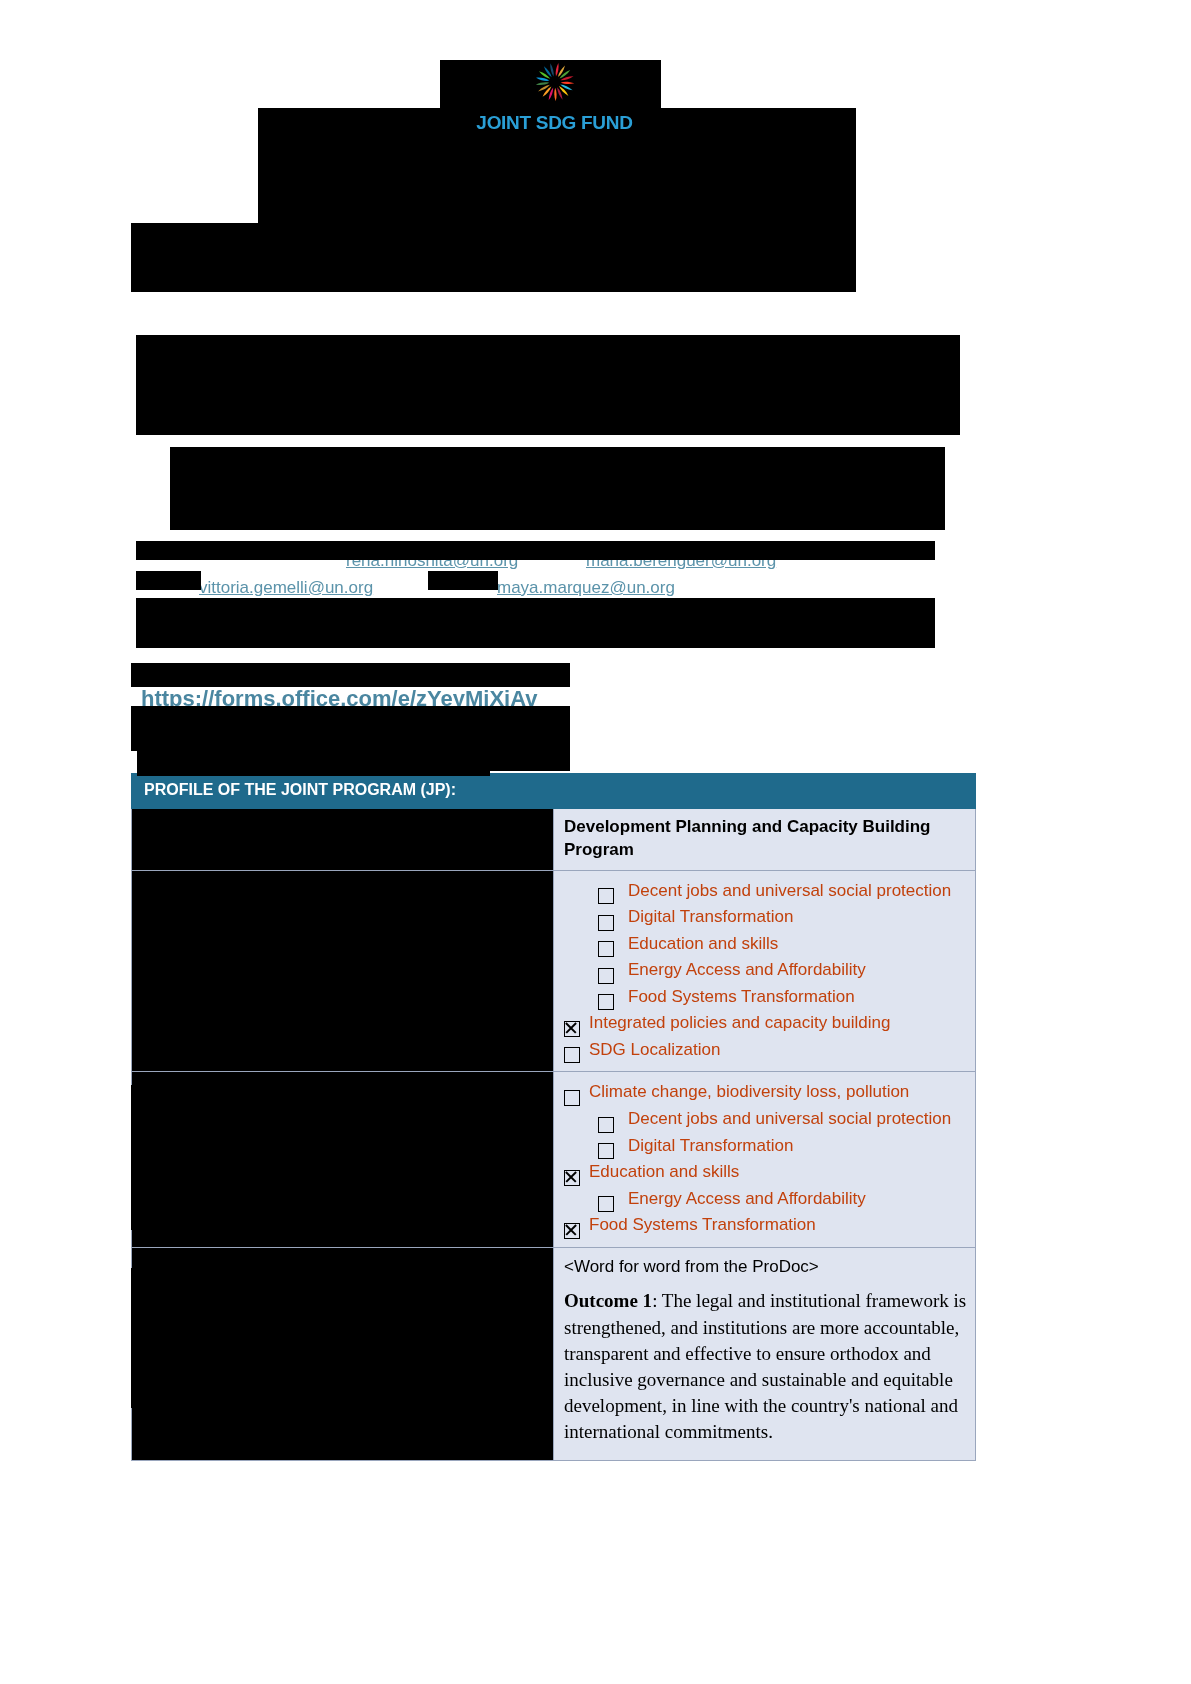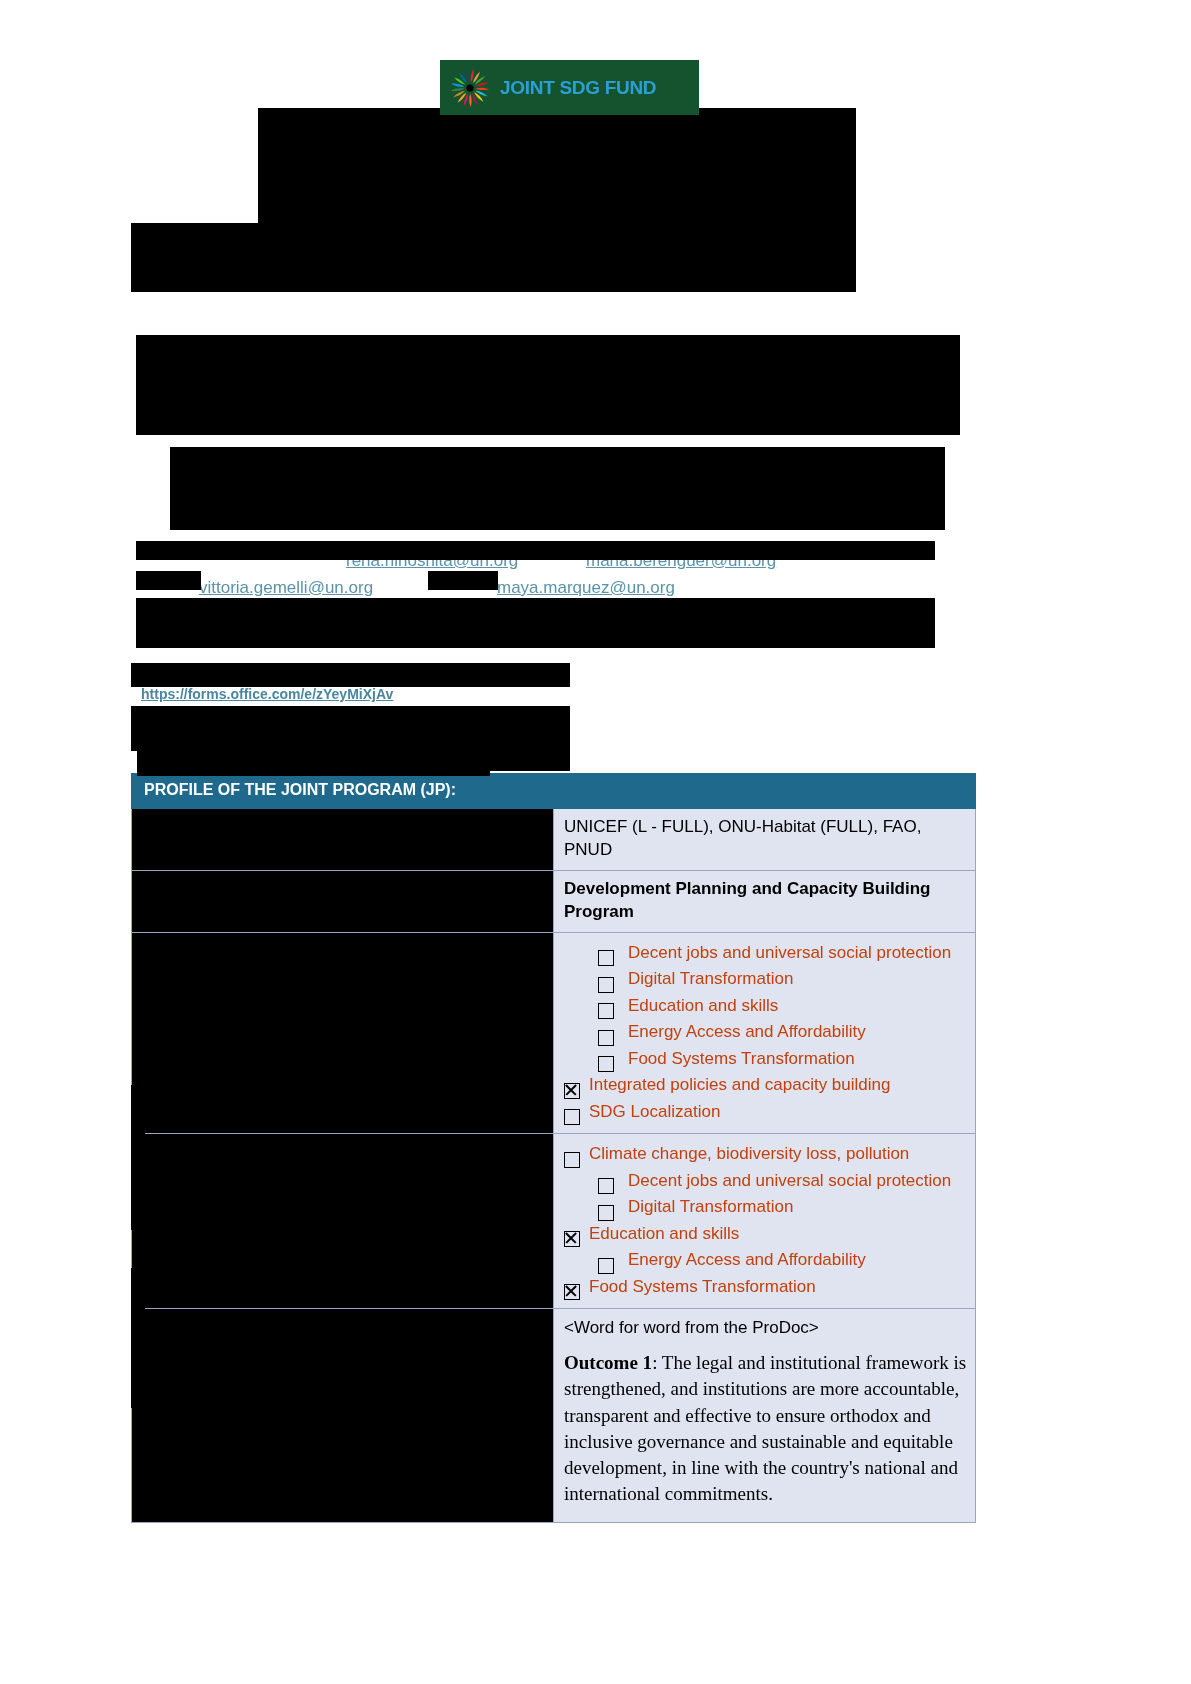--- a/index.html
+++ b/index.html
@@ -22,29 +22,30 @@
   
   .redact {
     position: absolute;
     background: #000000;
   }
   
   #logo-band {
     position: absolute;
     left: 440px;
     top: 60px;
-    width: 259px;
+    width: 221px;
     height: 55px;
-    background: #14532d;
+    background: #000000;
     display: flex;
     align-items: center;
     gap: 8px;
     padding-left: 8px;
     box-sizing: border-box;
     z-index: 6;
+    flex-direction: column;
   }
   #sdg-wheel {
     width: 44px;
     height: 44px;
     flex: 0 0 auto;
   }
   #logo-text {
     color: #2a9fd6;
     font-weight: bold;
     font-size: 19px;
@@ -68,21 +69,21 @@
     position: absolute;
     color: #5b93aa;
     text-decoration: underline;
     font-family: "Liberation Sans", sans-serif;
     font-size: 17px;
     white-space: nowrap;
     z-index: 1;
   }
   .doc-link.bold {
     font-weight: bold;
-    font-size: 14px;
+    font-size: 22px;
     color: #4a86a0;
   }
   
   #profile-table {
     position: absolute;
     left: 131px;
     top: 773px;
     width: 845px;
     border-collapse: collapse;
     table-layout: fixed;
@@ -266,24 +267,20 @@
     </svg>
     <span id="logo-text">JOINT SDG FUND</span>
   </div>
 
   <table id="profile-table">
     <tbody>
       <tr>
         <td class="th-banner" colspan="2">PROFILE OF THE JOINT PROGRAM (JP):</td>
       </tr>
 
-      <tr>
-        <td class="cell-label" style="height:48px;"></td>
-        <td class="cell-value">UNICEF (L - FULL), ONU-Habitat (FULL), FAO, PNUD</td>
-      </tr>
 
       <tr>
         <td class="cell-label" style="height:32px;"></td>
         <td class="cell-value bold">Development Planning and Capacity Building Program</td>
       </tr>
 
       <tr>
         <td class="cell-label"></td>
         <td class="cell-value">
           <ul class="cklist" id="checklist-primary">

